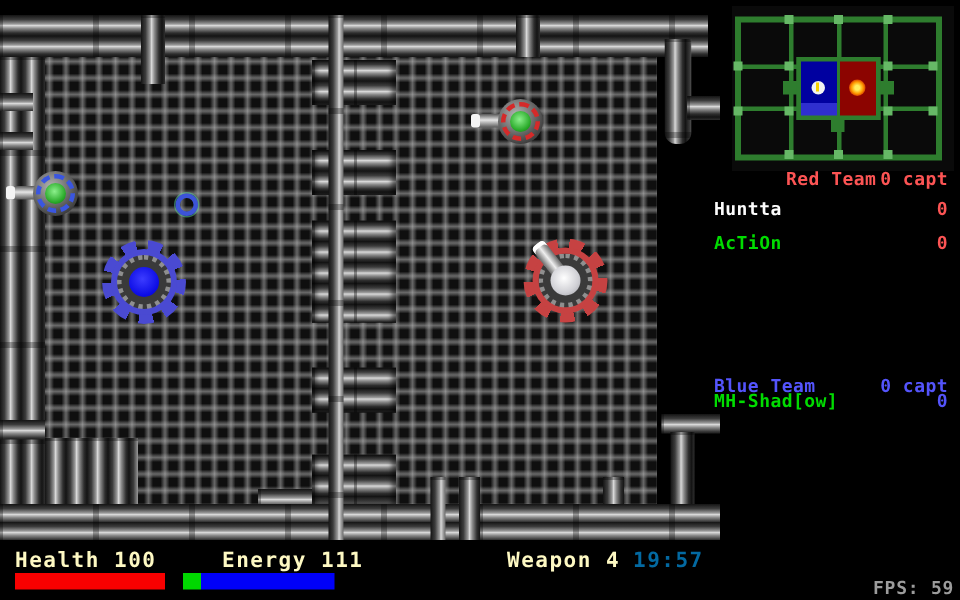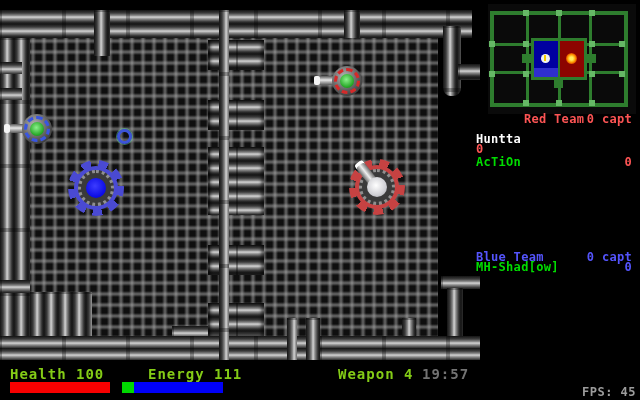--- a/index.html
+++ b/index.html
@@ -92,27 +92,27 @@
   .mm-flag-orange{position:absolute;left:50%;top:50%;width:11px;height:11px;margin:-6px 0 0 -6px;
     border-radius:50%;background:radial-gradient(circle,#ffee60 20%,#ff9a00 50%,#d03000 75%, rgba(140,8,0,0));}
   .mm-stub{position:absolute;background:#2e7d2e;}
 
   .score-row{position:absolute;left:-4px;width:162px;display:flex;justify-content:space-between;
     padding-right:6px;box-sizing:border-box;font-size:12px;letter-spacing:0.3px;line-height:10px;white-space:nowrap;}
   .c-red{color:#fc5454;} .c-blue{color:#5454fc;} .c-green{color:#00dc00;} .c-white{color:#fcfcfc;}
 
   
   #statusbar{left:0;top:360px;width:640px;height:40px;background:#000;}
-  .sb-label{position:absolute;top:8px;font-size:14px;letter-spacing:1px;color:#84cc16;line-height:12px;white-space:nowrap;}
+  .sb-label{position:absolute;top:8px;font-size:14px;letter-spacing:1px;color:#fef9c3;line-height:12px;white-space:nowrap;}
   .bar{position:absolute;top:22px;height:11px;}
   #health-bar{left:10px;width:100px;background:#f80000;}
   #energy-bar{left:122px;width:101px;display:flex;}
   #energy-bar .seg-green{width:12px;background:#00d800;}
   #energy-bar .seg-blue{flex:1;background:#0000f8;}
-  #timer{color:#737373;text-align:right;}
+  #timer{color:#0369a1;text-align:right;}
   #fps{position:absolute;left:582px;top:25px;font-size:12px;letter-spacing:0.5px;color:#9c9c9c;white-space:nowrap;}
 </style>
 </head>
 <body>
 
 <div id="screen">
 
   <div class="abs" id="viewport" style="left:0;top:0;width:480px;height:360px;background:#000;overflow:hidden;">
 
     <div class="abs floor" style="left:30px;top:38px;width:408px;height:298px;"></div>
@@ -200,21 +200,21 @@
     </div>
 
     <div class="score-row c-red" style="top:114px;padding-left:48px;">
       <span>Red Team</span>
       <span>0 capt</span>
     </div>
     <div class="score-row" style="top:124px;margin-top:33px;">
       <span class="c-green">AcTiOn</span>
       <span class="c-red">0</span>
     </div>
-    <div class="score-row" style="top:134px;flex-direction:column;">
+    <div class="score-row" style="top:134px;">
       <span class="c-white">Huntta</span>
       <span class="c-red">0</span>
     </div>
 
     <div class="score-row c-blue" style="top:252px;">
       <span>Blue Team</span>
       <span>0 capt</span>
     </div>
     <div class="score-row" style="top:262px;">
       <span class="c-green">MH-Shad[ow]</span>
@@ -227,16 +227,16 @@
     <div class="bar" id="health-bar"></div>
 
     <span class="sb-label" style="left:120px;margin-left:28px;">Energy 111</span>
     <div class="bar" id="energy-bar">
       <div class="seg-green"></div>
       <div class="seg-blue"></div>
     </div>
 
     <span class="sb-label" style="left:338px;">Weapon 4</span>
     <span class="sb-label" id="timer" style="left:422px;">19:57</span>
-    <span id="fps">FPS: 45</span>
+    <span id="fps">FPS: 59</span>
   </div>
 
 </div>
 
 </body></html>

